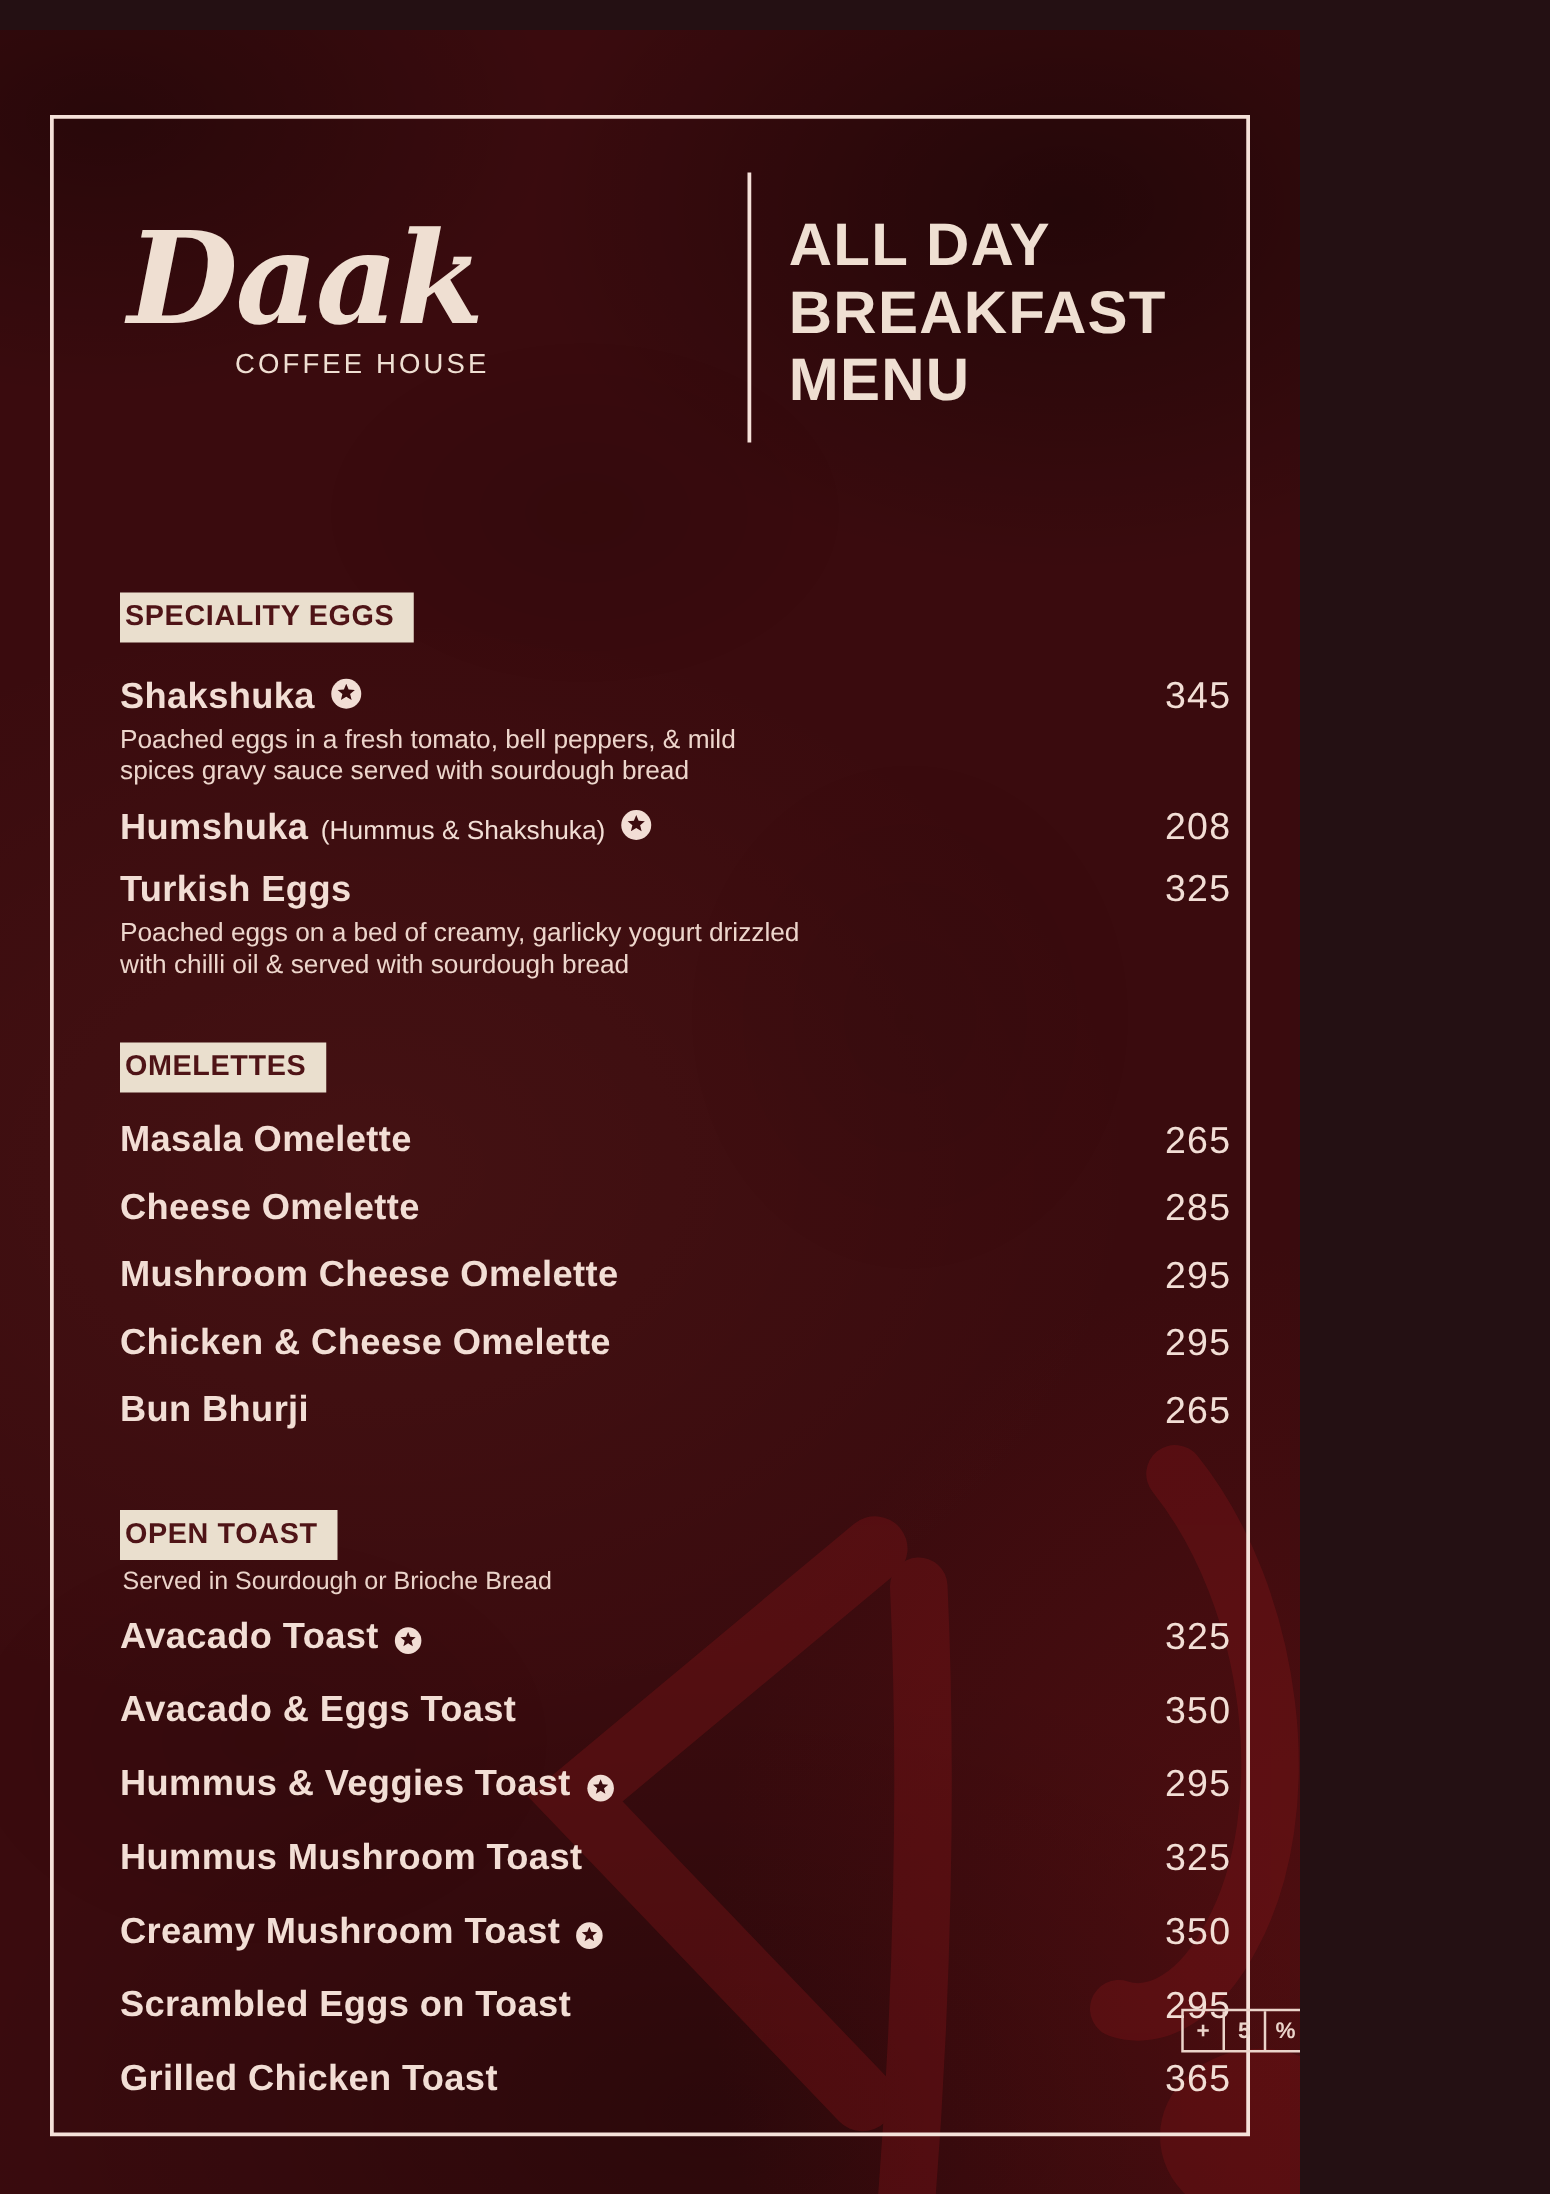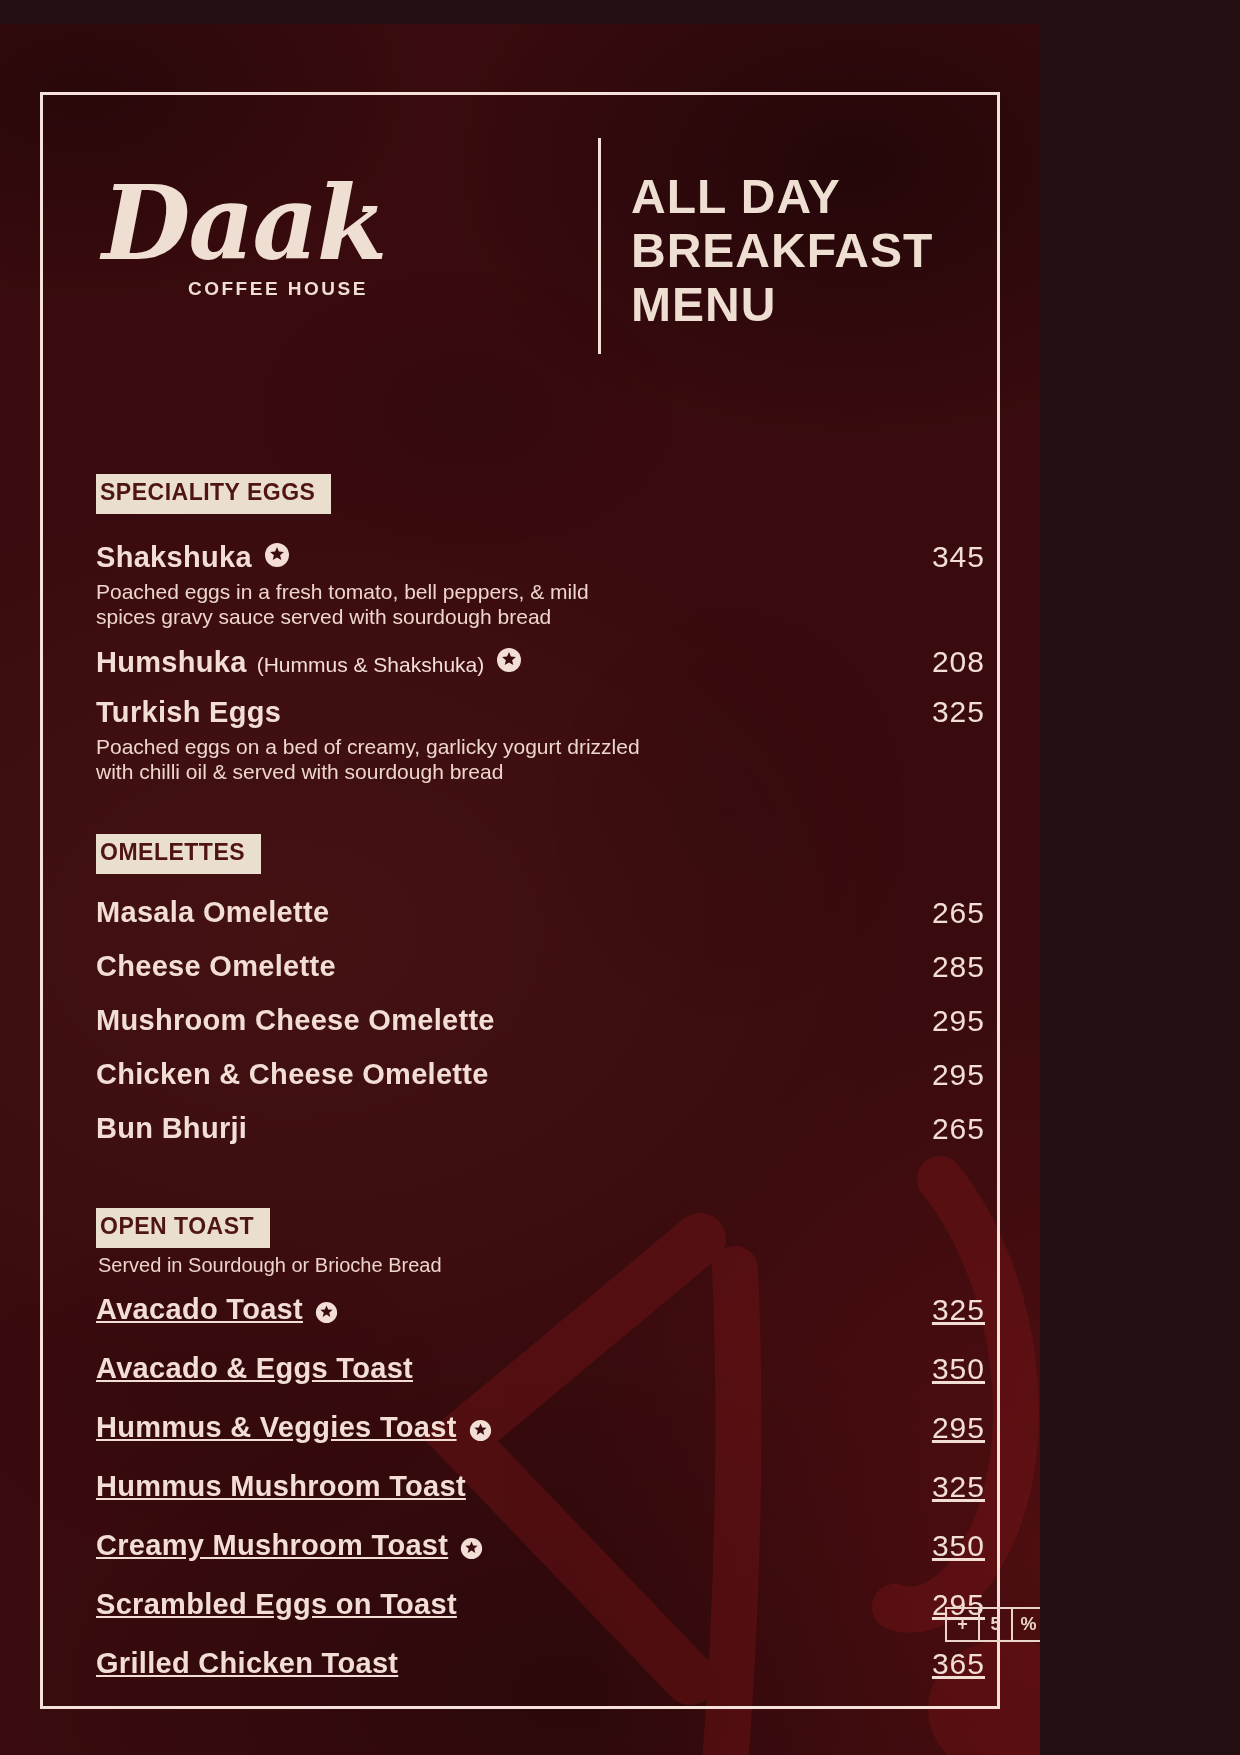--- a/index.html
+++ b/index.html
@@ -21,42 +21,42 @@
       radial-gradient(260px 300px at 70% 45%, rgba(0,0,0,.14), transparent 70%),
       radial-gradient(340px 240px at 20% 78%, rgba(0,0,0,.16), transparent 70%);}
   .frame{position:absolute;left:40px;top:68px;right:40px;bottom:70px;
     border:3px solid #F5E1D9;pointer-events:none;}
   .watermark{position:absolute;right:0;bottom:0;pointer-events:none;}
 
   
   .logo{position:absolute;left:102px;top:148px;color:#EFDFD2;}
   .logo-script{font-family:"DejaVu Serif",serif;font-style:italic;font-weight:bold;
     font-size:102px;line-height:1;letter-spacing:-2px;}
-  .logo-tagline{font-size:19px;font-weight:bold;letter-spacing:2.5px;margin:4px 0 0 86px;}
+  .logo-tagline{font-size:22px;font-weight:normal;letter-spacing:2.5px;margin:4px 0 0 86px;}
   .divider{position:absolute;left:598px;top:114px;width:3px;height:216px;background:#F5E1D9;}
   .title{position:absolute;left:631px;top:146px;color:#EFDFD2;font-weight:bold;
     font-size:48px;line-height:1.12;letter-spacing:1px;}
 
   
   .menu{position:absolute;left:96px;top:450px;width:889px;color:#F2DED5;}
   .section-label{display:inline-block;background:#EADFCE;color:#4F1417;
     font-size:23px;font-weight:bold;letter-spacing:.5px;padding:5px 16px 8px 4px;text-align:center;}
   .sec-eggs .section-label{margin-bottom:26px;}
   .sec-omlt .section-label{margin-top:34px;margin-bottom:22px;}
   .sec-toast .section-label{margin-top:42px;margin-bottom:6px;}
   .section-subtitle{font-size:20px;color:#EBD4CA;margin:0 0 16px 2px;}
   .item-block{margin-bottom:16px;}
   .item-row{display:flex;align-items:baseline;}
   .item-name{font-size:29px;font-weight:bold;letter-spacing:.3px;}
   .item-note{font-size:21px;font-weight:normal;margin-left:10px;}
   .badge{margin-left:12px;align-self:center;flex:0 0 auto;}
   .item-price{margin-left:auto;font-size:30px;letter-spacing:1px;}
   .item-desc{font-size:21px;line-height:25px;color:#EDD6CC;margin-top:5px;}
   .simple .item-row{height:38px;align-items:flex-start;}
-  .sec-toast .simple .item-row{height:43px;text-decoration:underline;}
+  .sec-toast .simple .item-row{height:43px;}
 
   
   .footer-social{position:absolute;left:0;top:1578px;width:1240px;display:flex;
     justify-content:flex-end;align-items:center;gap:12px;color:#F2DED5;padding-left:32px;}
   .insta-handle{font-size:29px;font-weight:bold;letter-spacing:.5px;}
   .gst{position:absolute;left:945px;top:1583px;display:flex;border:2px solid #EBD4CA;}
   .gst-cell{width:31px;height:31px;display:flex;align-items:center;justify-content:center;
     font-size:18px;font-weight:bold;color:#EBD4CA;border-left:2px solid #EBD4CA;}
   .gst-cell:first-child{border-left:none;}
 </style>

